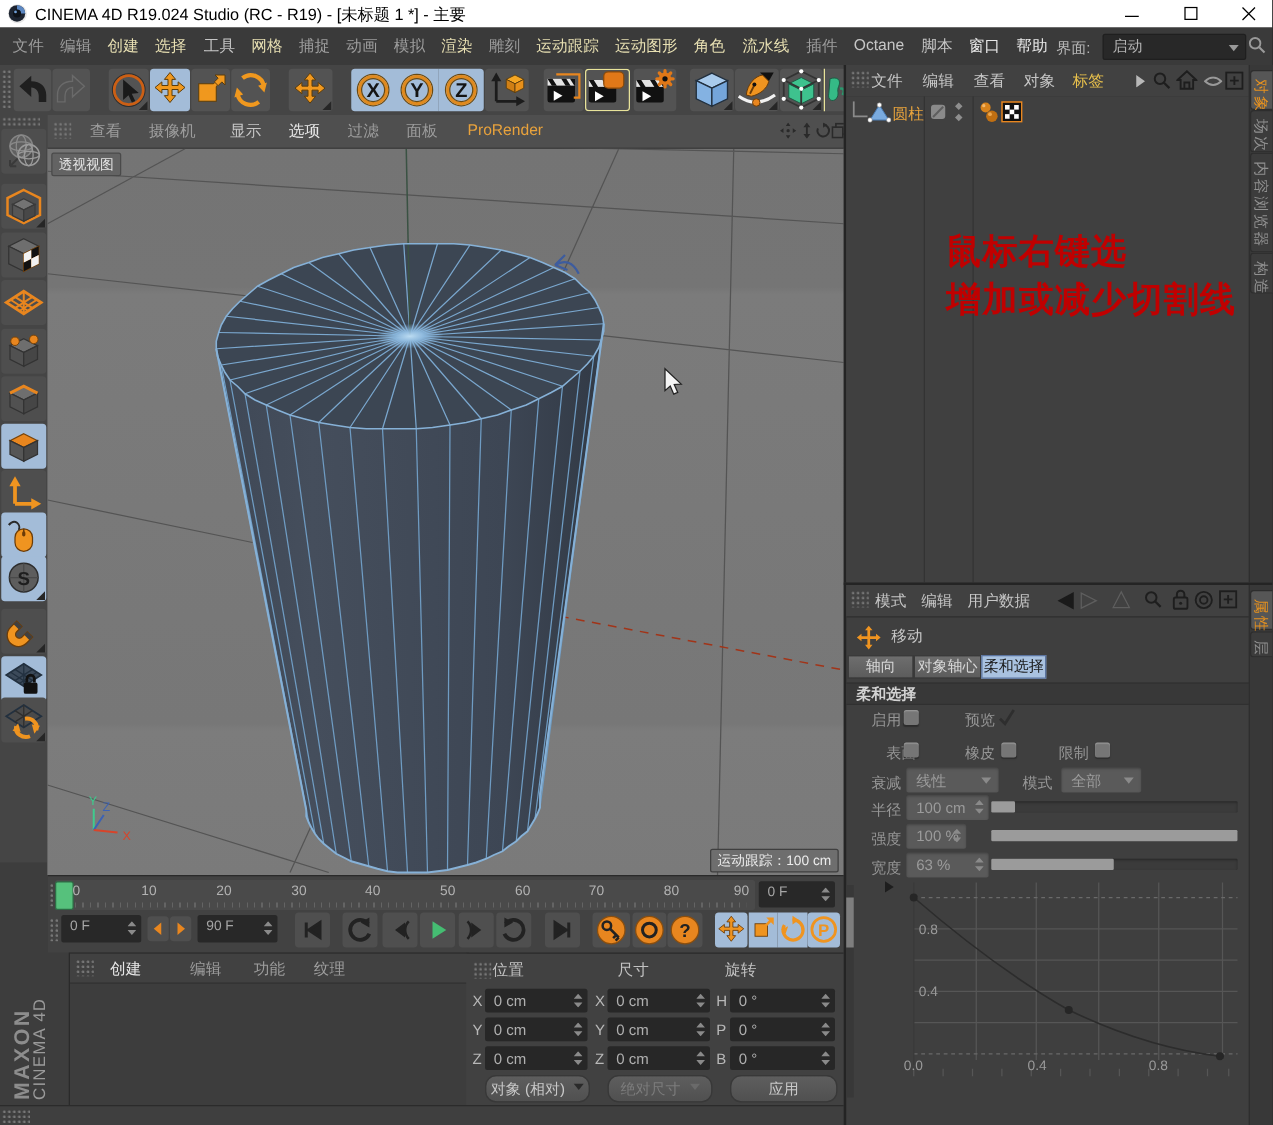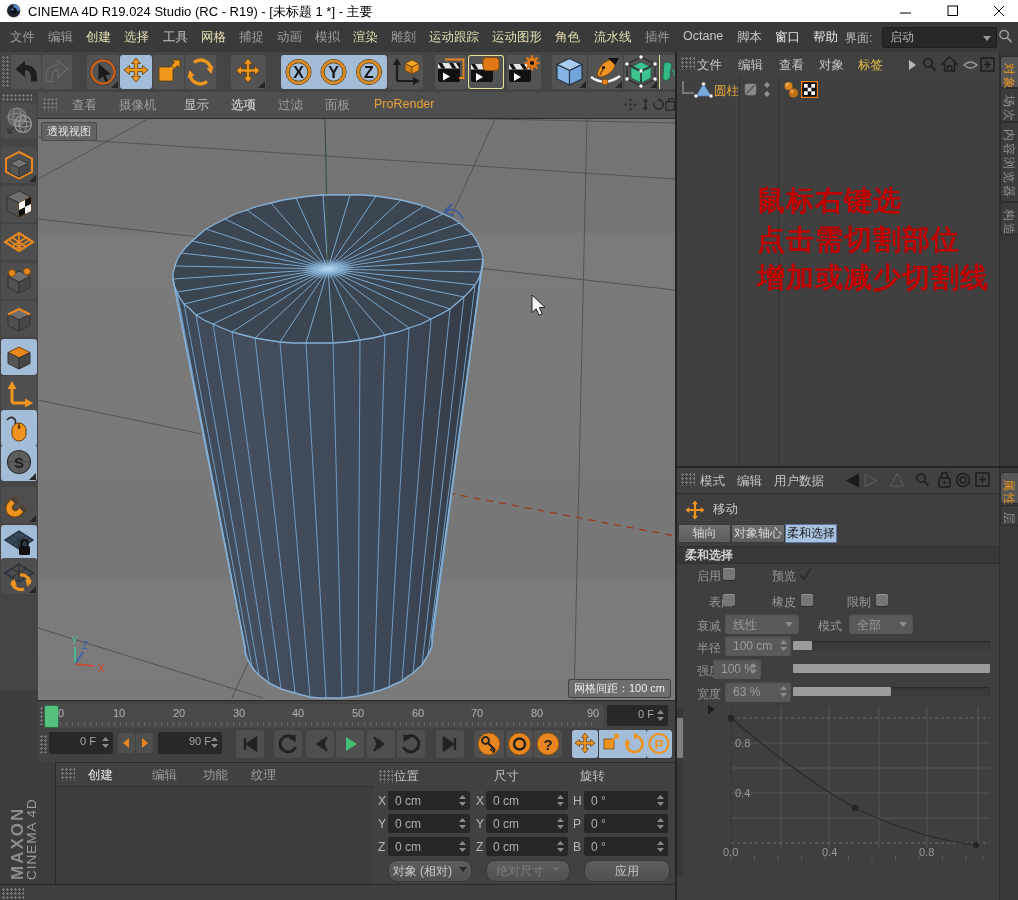--- a/index.html
+++ b/index.html
@@ -40,21 +40,21 @@
   #vp-menu .mi{position:absolute;top:5px;font-size:12.5px;}
   #vp-canvas{position:absolute;left:0;top:26px;width:637px;height:582px;background:#787878;border-top:1px solid #2a2a2a;}
   .vp-tag{position:absolute;background:#636363;border:1px solid #4a4a4a;color:#e4e4e4;font-size:11px;
           padding:1px 5px;border-radius:2px;}
   
   #timeline{left:38px;top:700px;width:637px;height:62px;background:#424242;border-top:1px solid #2a2a2a;}
   #ruler{position:absolute;left:6px;top:3px;width:560px;height:24px;background:#4a4a4a;border-radius:2px;}
   #ruler .num{position:absolute;top:3px;font-size:11px;color:#b2b2b2;}
   #playhead{position:absolute;left:0px;top:1px;width:13px;height:21px;background:#56c17c;border:1px solid #2e6b45;border-radius:2px;}
   .spin{position:absolute;background:#282828;border-radius:2px;color:#a6a6a6;font-size:11px;}
-  .spin span{position:absolute;left:7px;top:3px;margin-left:24px;}
+  .spin span{position:absolute;left:7px;top:3px;}
   .spin .ud{position:absolute;left:auto;right:4px;top:5px;}
   .tpbtn{position:absolute;top:1px;width:28px;height:28px;background:#4f4f4f;border-radius:3px;}
   .tpbtn.blue{background:#a3bcd8;}
   
   #maxon-block{left:0;top:762px;width:55px;height:122px;background:#3d3d3d;}
   #maxon-block .mx{position:absolute;transform:rotate(-90deg);transform-origin:left top;
       font-weight:bold;color:#8d8d8d;font-size:17px;letter-spacing:2px;white-space:nowrap;}
   #maxon-block .cn{position:absolute;transform:rotate(-90deg);transform-origin:left top;
       color:#9a9a9a;font-size:13.5px;letter-spacing:1px;white-space:nowrap;}
   #matmgr{left:55px;top:762px;width:318px;height:122px;background:#3d3d3d;border:1px solid #2a2a2a;}
@@ -521,21 +521,21 @@
 <path d="M37 545 L56 547" stroke="#d8442a" stroke-width="1.6"></path>
 <text x="33" y="525" font-size="10" fill="#3fcb8e" font-family="Liberation Sans,sans-serif">Y</text>
 <text x="44" y="530" font-size="10" fill="#3b62b5" font-family="Liberation Sans,sans-serif">Z</text>
 <text x="60" y="553" font-size="10" fill="#d8442a" font-family="Liberation Sans,sans-serif">X</text>
 </g>
 <g transform="translate(494,176)">
 <path d="M0 0 L0 17.5 L4.2 13.8 L7 20.3 L10.2 18.9 L7.4 12.6 L13 12.3 Z" fill="#f4f4f4" stroke="#222" stroke-width="1"></path>
 </g>
 </svg>
     <div class="vp-tag" style="left:3px;top:3px">透视视图</div>
-    <div class="vp-tag" style="right:4px;bottom:3px;background:#6e6e6e;border-color:#3f3f3f;color:#ececec">网格间距：100 cm</div>
+    <div class="vp-tag" style="right:4px;bottom:3px;background:#6e6e6e;border-color:#3f3f3f;color:#ececec">运动跟踪：100 cm</div>
   </div>
 </div>
 
 <div id="timeline" class="abs">
   <div class="handle" style="left:2px;top:6px;width:7px;height:18px"></div>
   <div id="ruler">
     <div id="playhead"></div>
     <span class="num" style="left:14px">0</span>
     <span class="num" style="left:69px">10</span>
     <span class="num" style="left:129px">20</span>
@@ -822,21 +822,20 @@
         <rect x="0.5" y="0.5" width="16" height="16" fill="#111" stroke="#e8861f" stroke-width="1.4"></rect>
         <rect x="3" y="3" width="3.7" height="3.7" fill="#fff"></rect>
             <rect x="10.3" y="3" width="3.7" height="3.7" fill="#fff"></rect>
         <rect x="6.7" y="6.7" width="3.7" height="3.7" fill="#fff"></rect>
         <rect x="3" y="10.3" width="3.7" height="3.7" fill="#fff"></rect>
             <rect x="10.3" y="10.3" width="3.7" height="3.7" fill="#fff"></rect>
       </svg>
     </div>
     <div class="redtext" style="left:80px;top:105px">
       <div>鼠标右键选</div>
-      <div>点击需切割部位</div>
       <div>增加或减少切割线</div>
     </div>
   </div>
   <div class="vtabs">
     <div class="vtab active" style="top:4px;height:30px">
           <span>对象</span>
         </div>
     <div class="vtab" style="top:36px;height:32px">
           <span>场次</span>
         </div>
@@ -921,21 +920,21 @@
     <span>100 cm</span>
     <svg class="ud" width="7" height="11" viewBox="0 0 7 11" style="margin-top:1px">
           <path d="M3.5 0 L7 4 L0 4 Z M3.5 11 L7 7 L0 7 Z" fill="#8a8a8a"></path>
         </svg>
   </div>
   <div class="fslider" style="left:116px;top:173px;width:197px">
         <div class="fill" style="width:19px"></div>
       </div>
 
   <span class="flabel" style="left:20px;top:195px">强度</span>
-  <div class="fbox" style="left:36px;top:191px;width:48px">
+  <div class="fbox" style="left:48px;top:191px;width:48px">
     <span>100 %</span>
     <svg class="ud" width="7" height="11" viewBox="0 0 7 11" style="margin-top:1px">
           <path d="M3.5 0 L7 4 L0 4 Z M3.5 11 L7 7 L0 7 Z" fill="#8a8a8a"></path>
         </svg>
   </div>
   <div class="fslider" style="left:116px;top:196px;width:197px">
         <div class="fill" style="width:197px"></div>
       </div>
 
   <span class="flabel" style="left:20px;top:218px">宽度</span>

